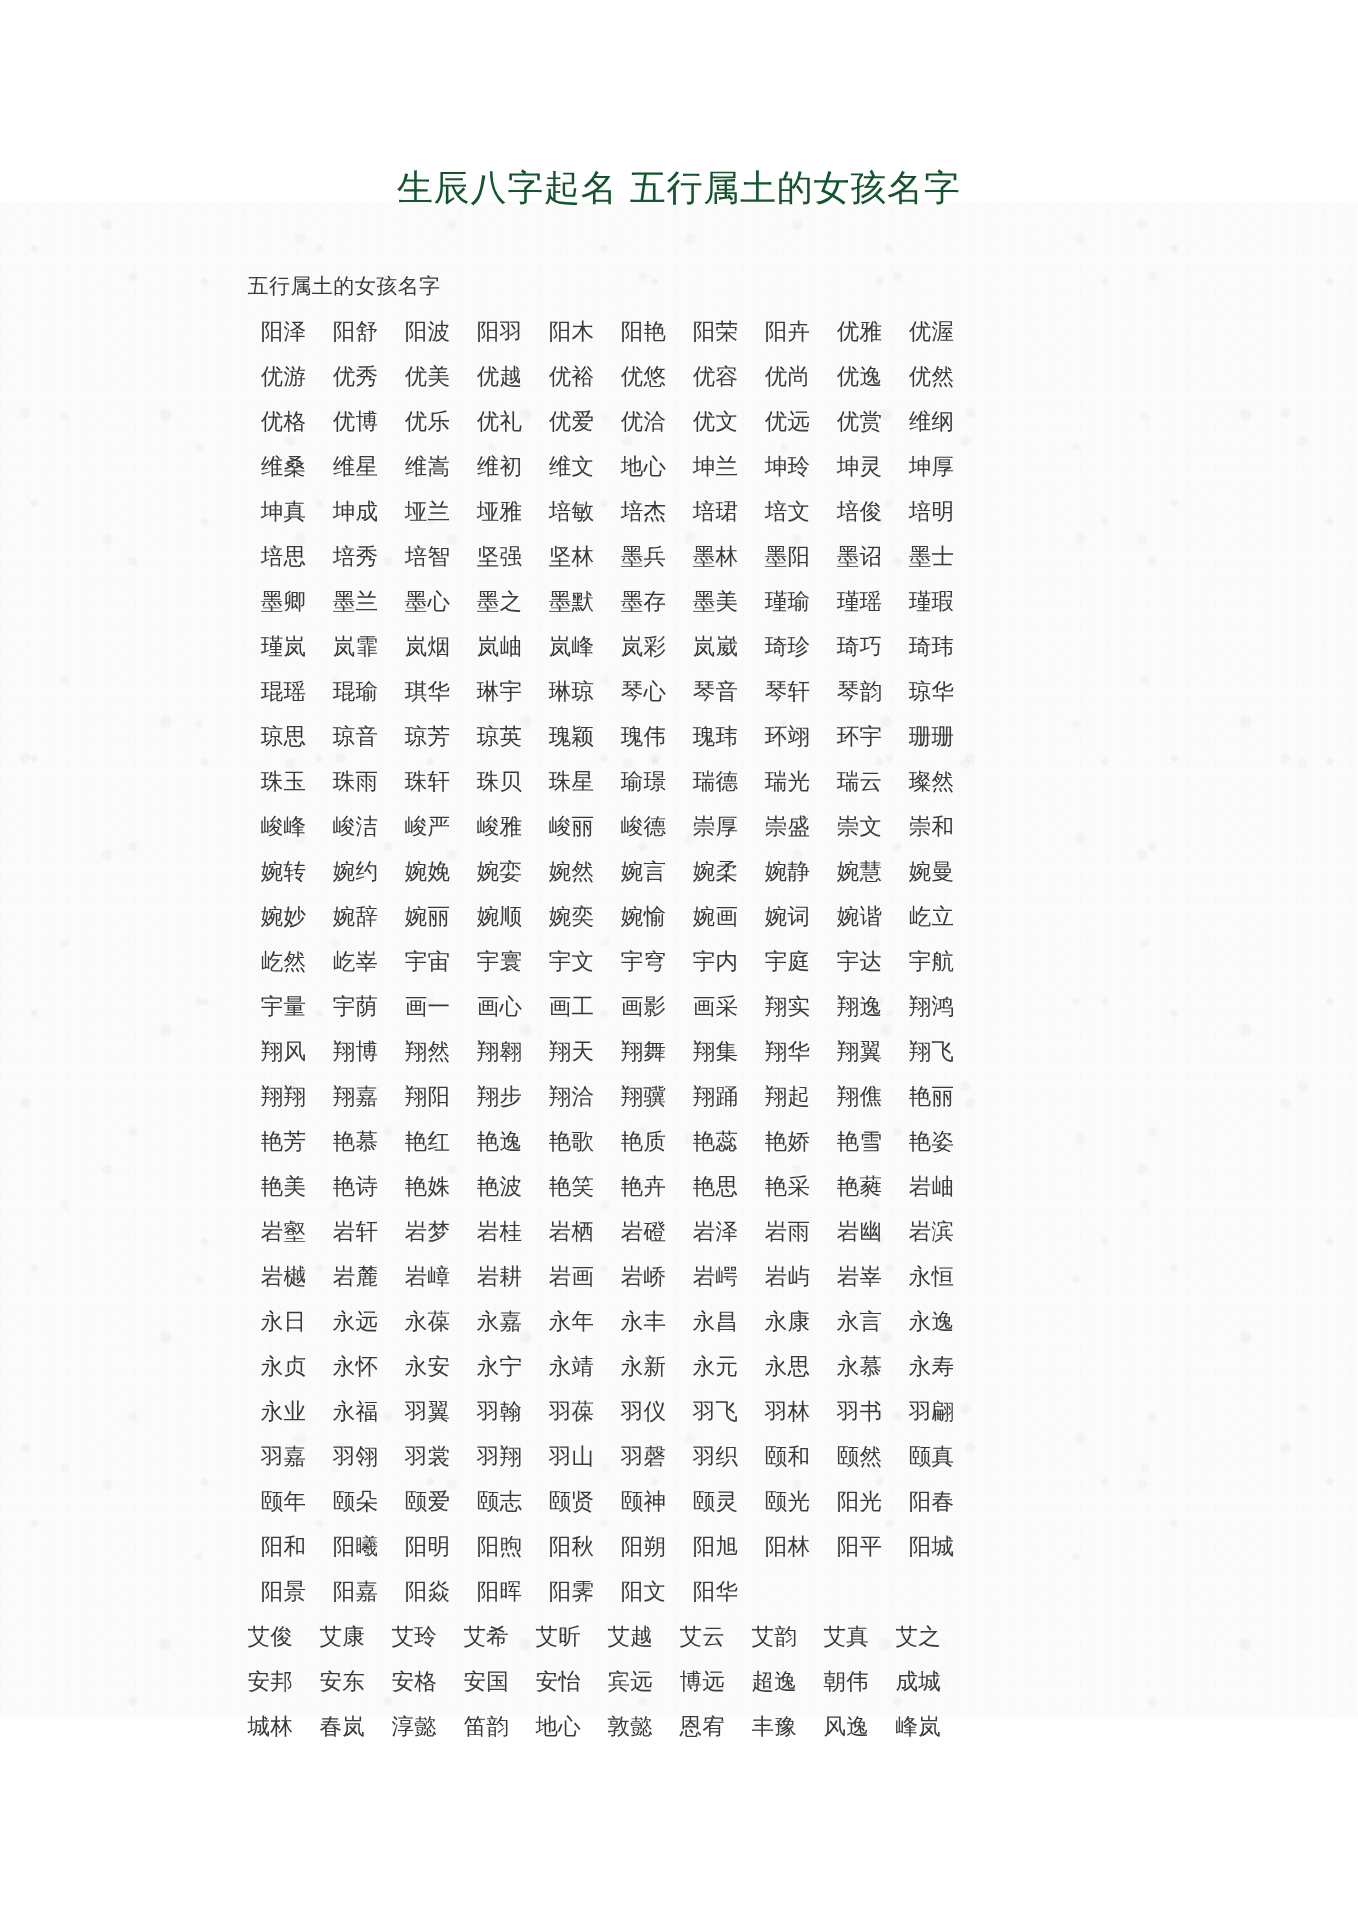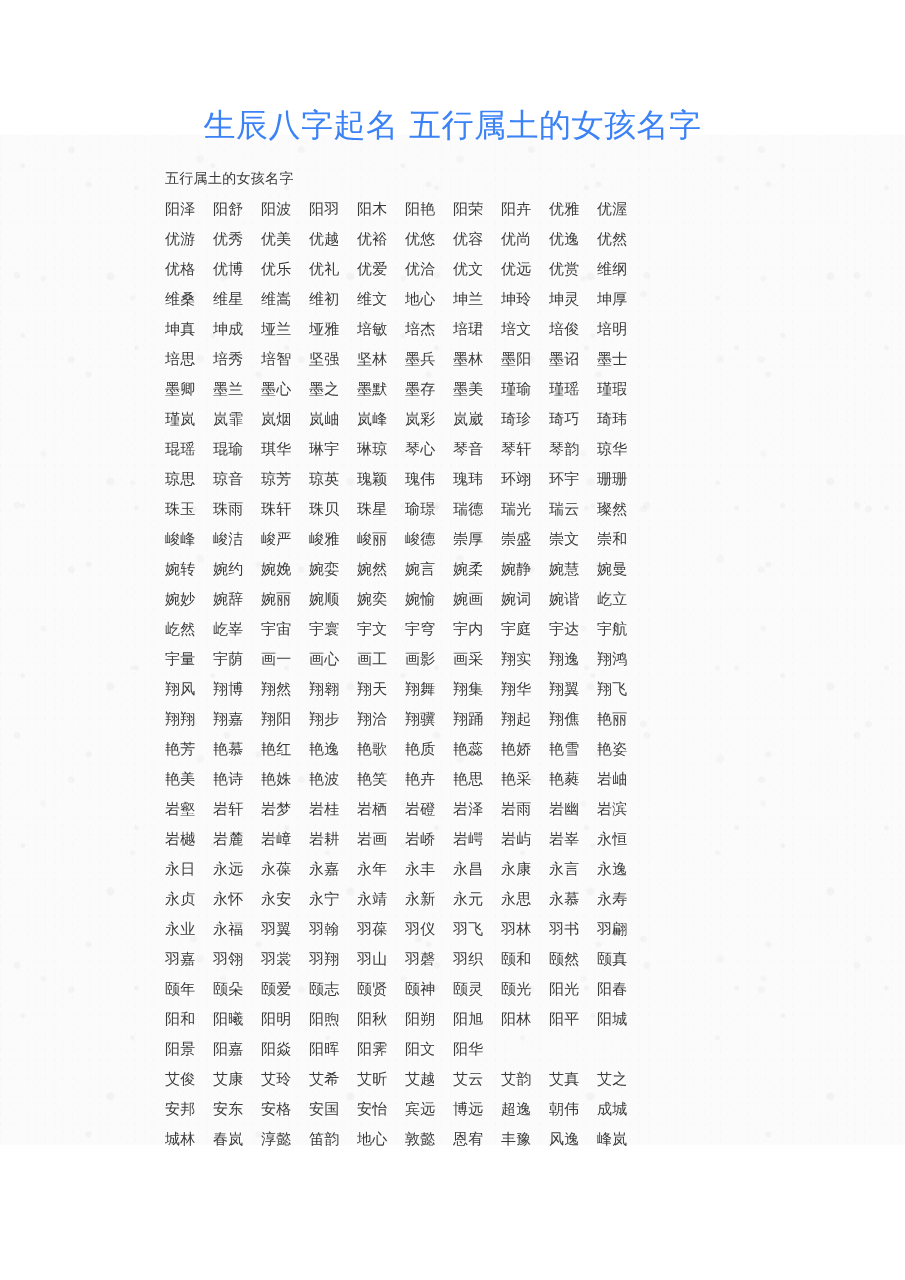--- a/index.html
+++ b/index.html
@@ -62,35 +62,34 @@
     z-index: 2;
   }
 
   
   .doc-title {
     position: absolute;
     left: 0;
     top: 108px;
     width: 905px;
     text-align: center;
-    font-size: 32px;
+    font-size: 24px;
     line-height: 34px;
-    color: #3b82f6;
+    color: #14532d;
     font-weight: normal;
     letter-spacing: 0.5px;
     margin: 0;
   }
 
   
   .content {
     position: absolute;
     left: 165px;
-    top: 164px;
+    top: 176px;
     width: 600px;
-    font-family: Liberation Serif, serif;
   }
 
   .section-heading {
     font-size: 14px;
     line-height: 30px;
     color: #3a3a3a;
     letter-spacing: 0.3px;
     height: 30px;
   }
 
@@ -115,21 +114,21 @@
 <div id="paper-texture"></div>
 <div id="paper-left-mask"></div>
 <div id="paper-right-mask"></div>
 
 <div id="doc">
   <h1 class="doc-title">生辰八字起名 五行属土的女孩名字</h1>
 
   <div class="content">
     <div id="sections-root">
         <div class="section-heading">五行属土的女孩名字</div>
-        <div class="name-grid" style="grid-template-columns: repeat(10, 48px);">
+        <div class="name-grid" style="grid-template-columns: repeat(10, 48px); text-align: center;">
           <div class="name-cell">阳泽</div>
           <div class="name-cell">阳舒</div>
           <div class="name-cell">阳波</div>
           <div class="name-cell">阳羽</div>
           <div class="name-cell">阳木</div>
           <div class="name-cell">阳艳</div>
           <div class="name-cell">阳荣</div>
           <div class="name-cell">阳卉</div>
           <div class="name-cell">优雅</div>
           <div class="name-cell">优渥</div>

